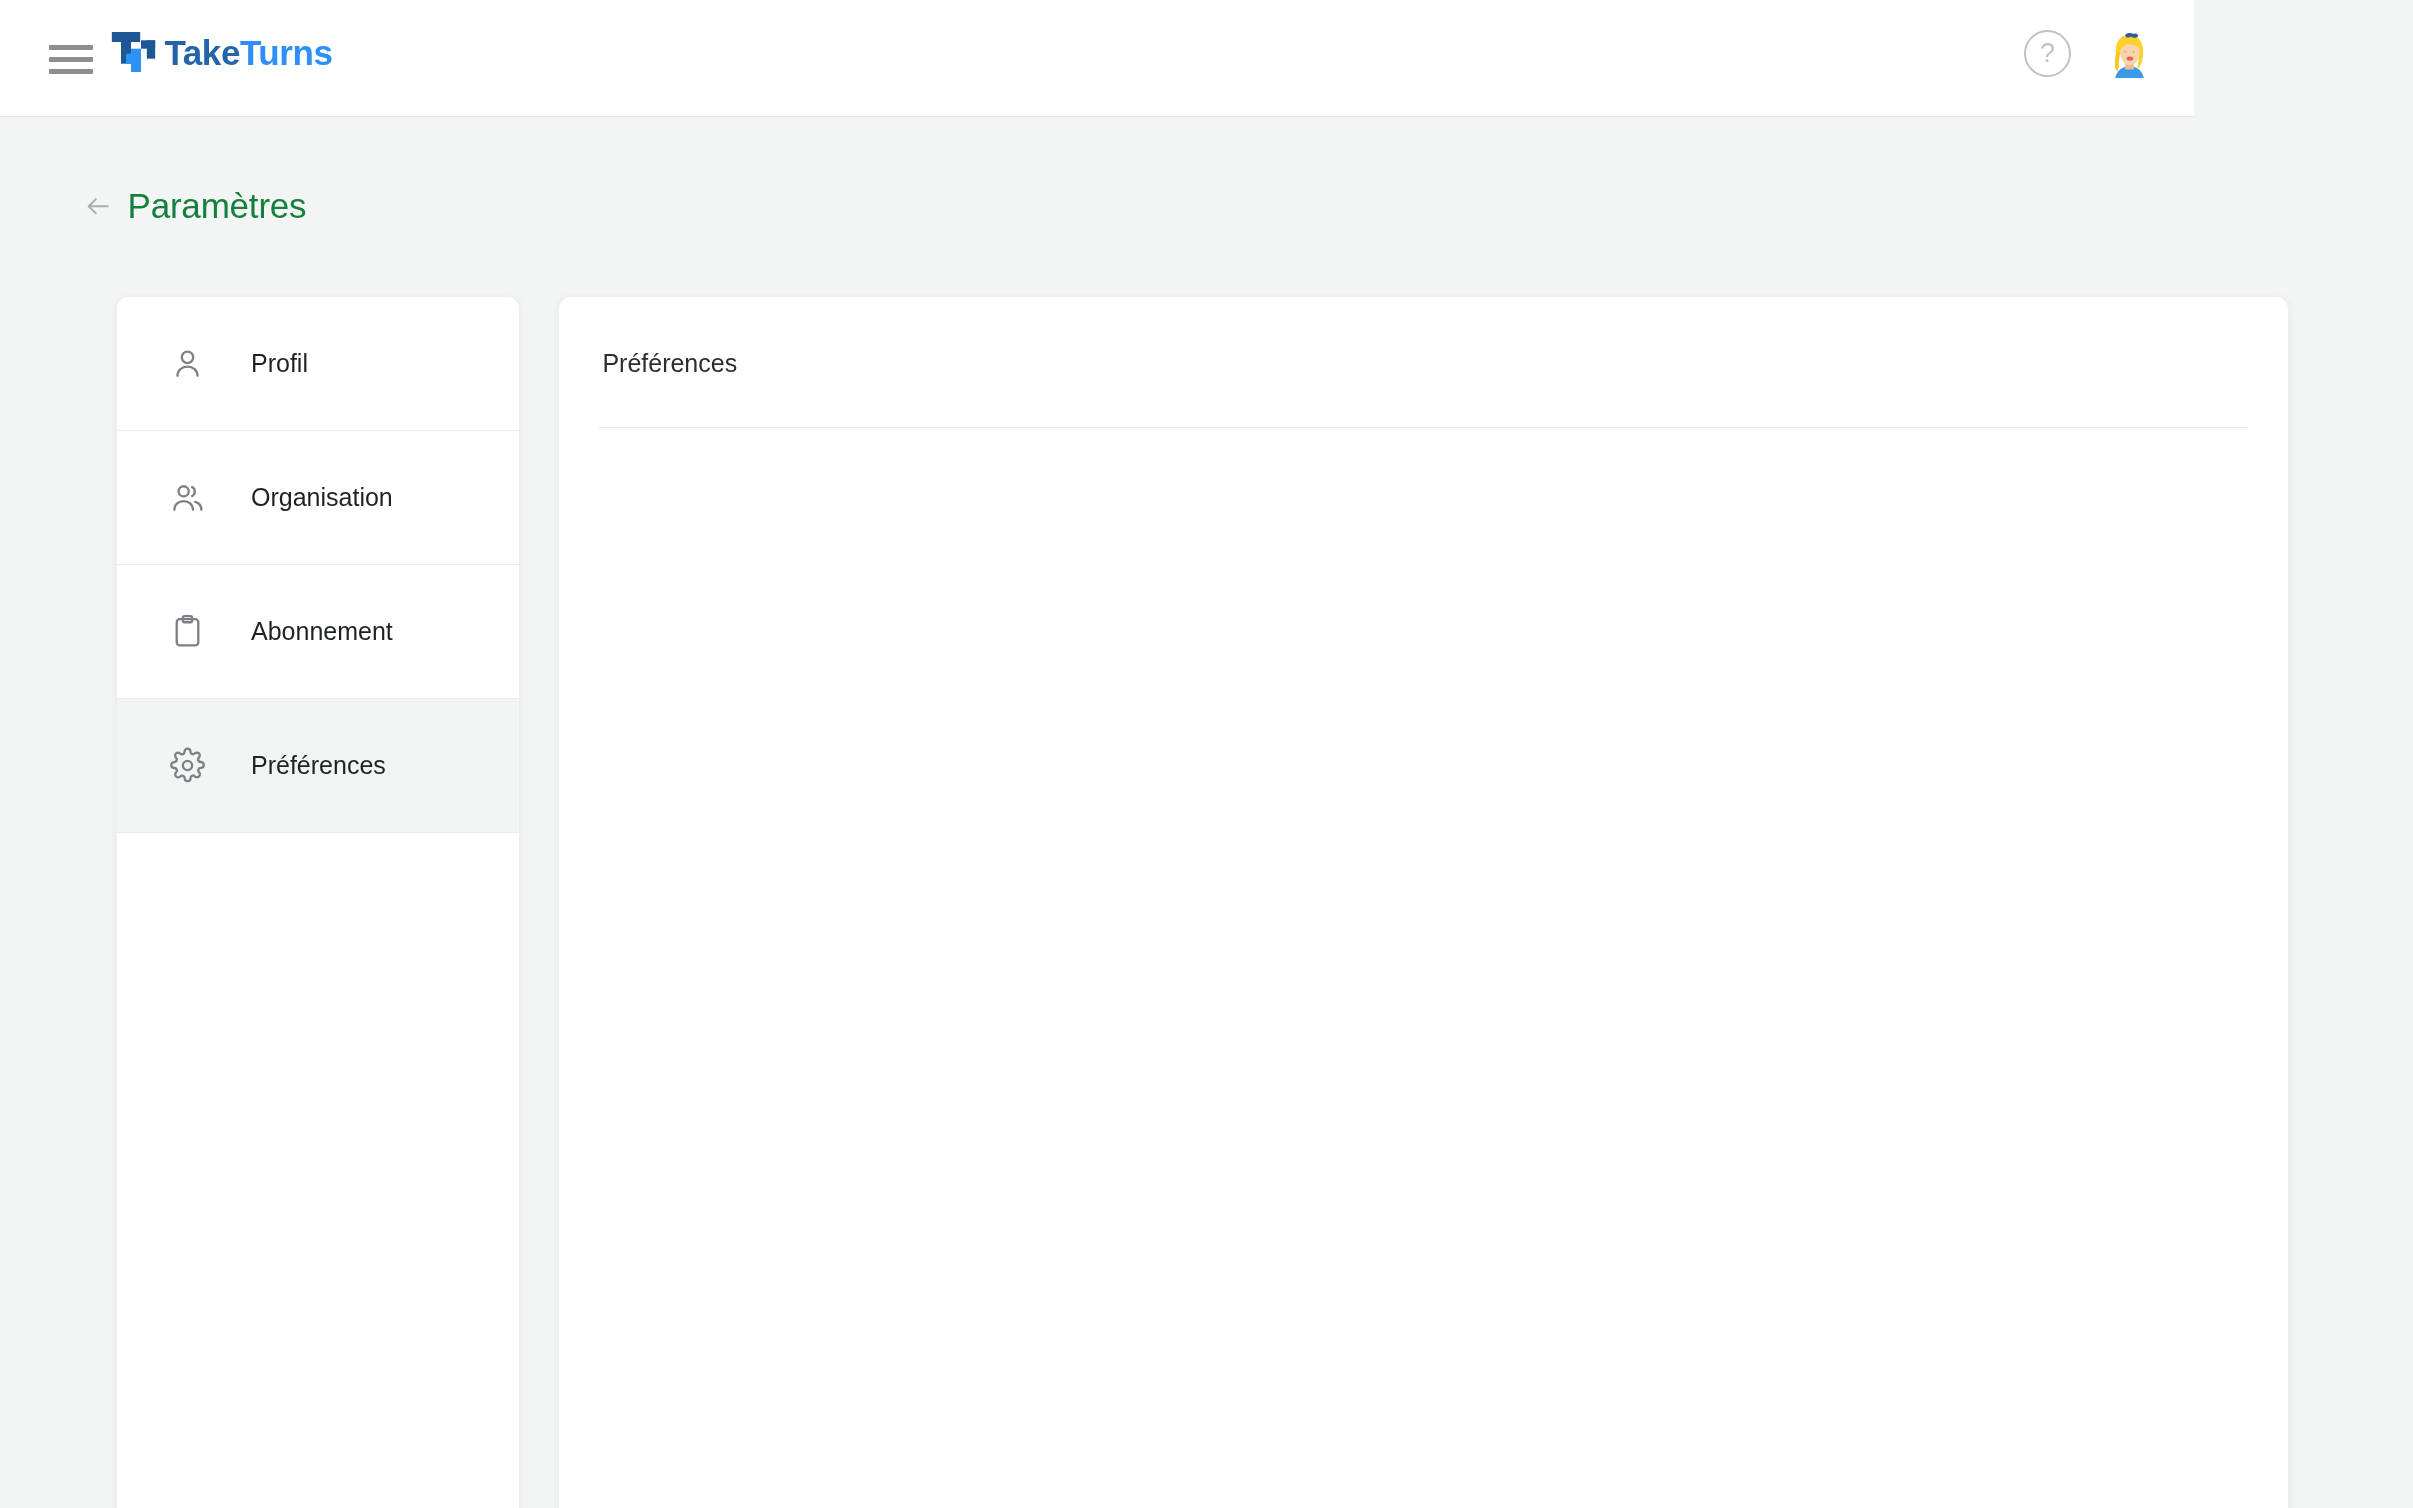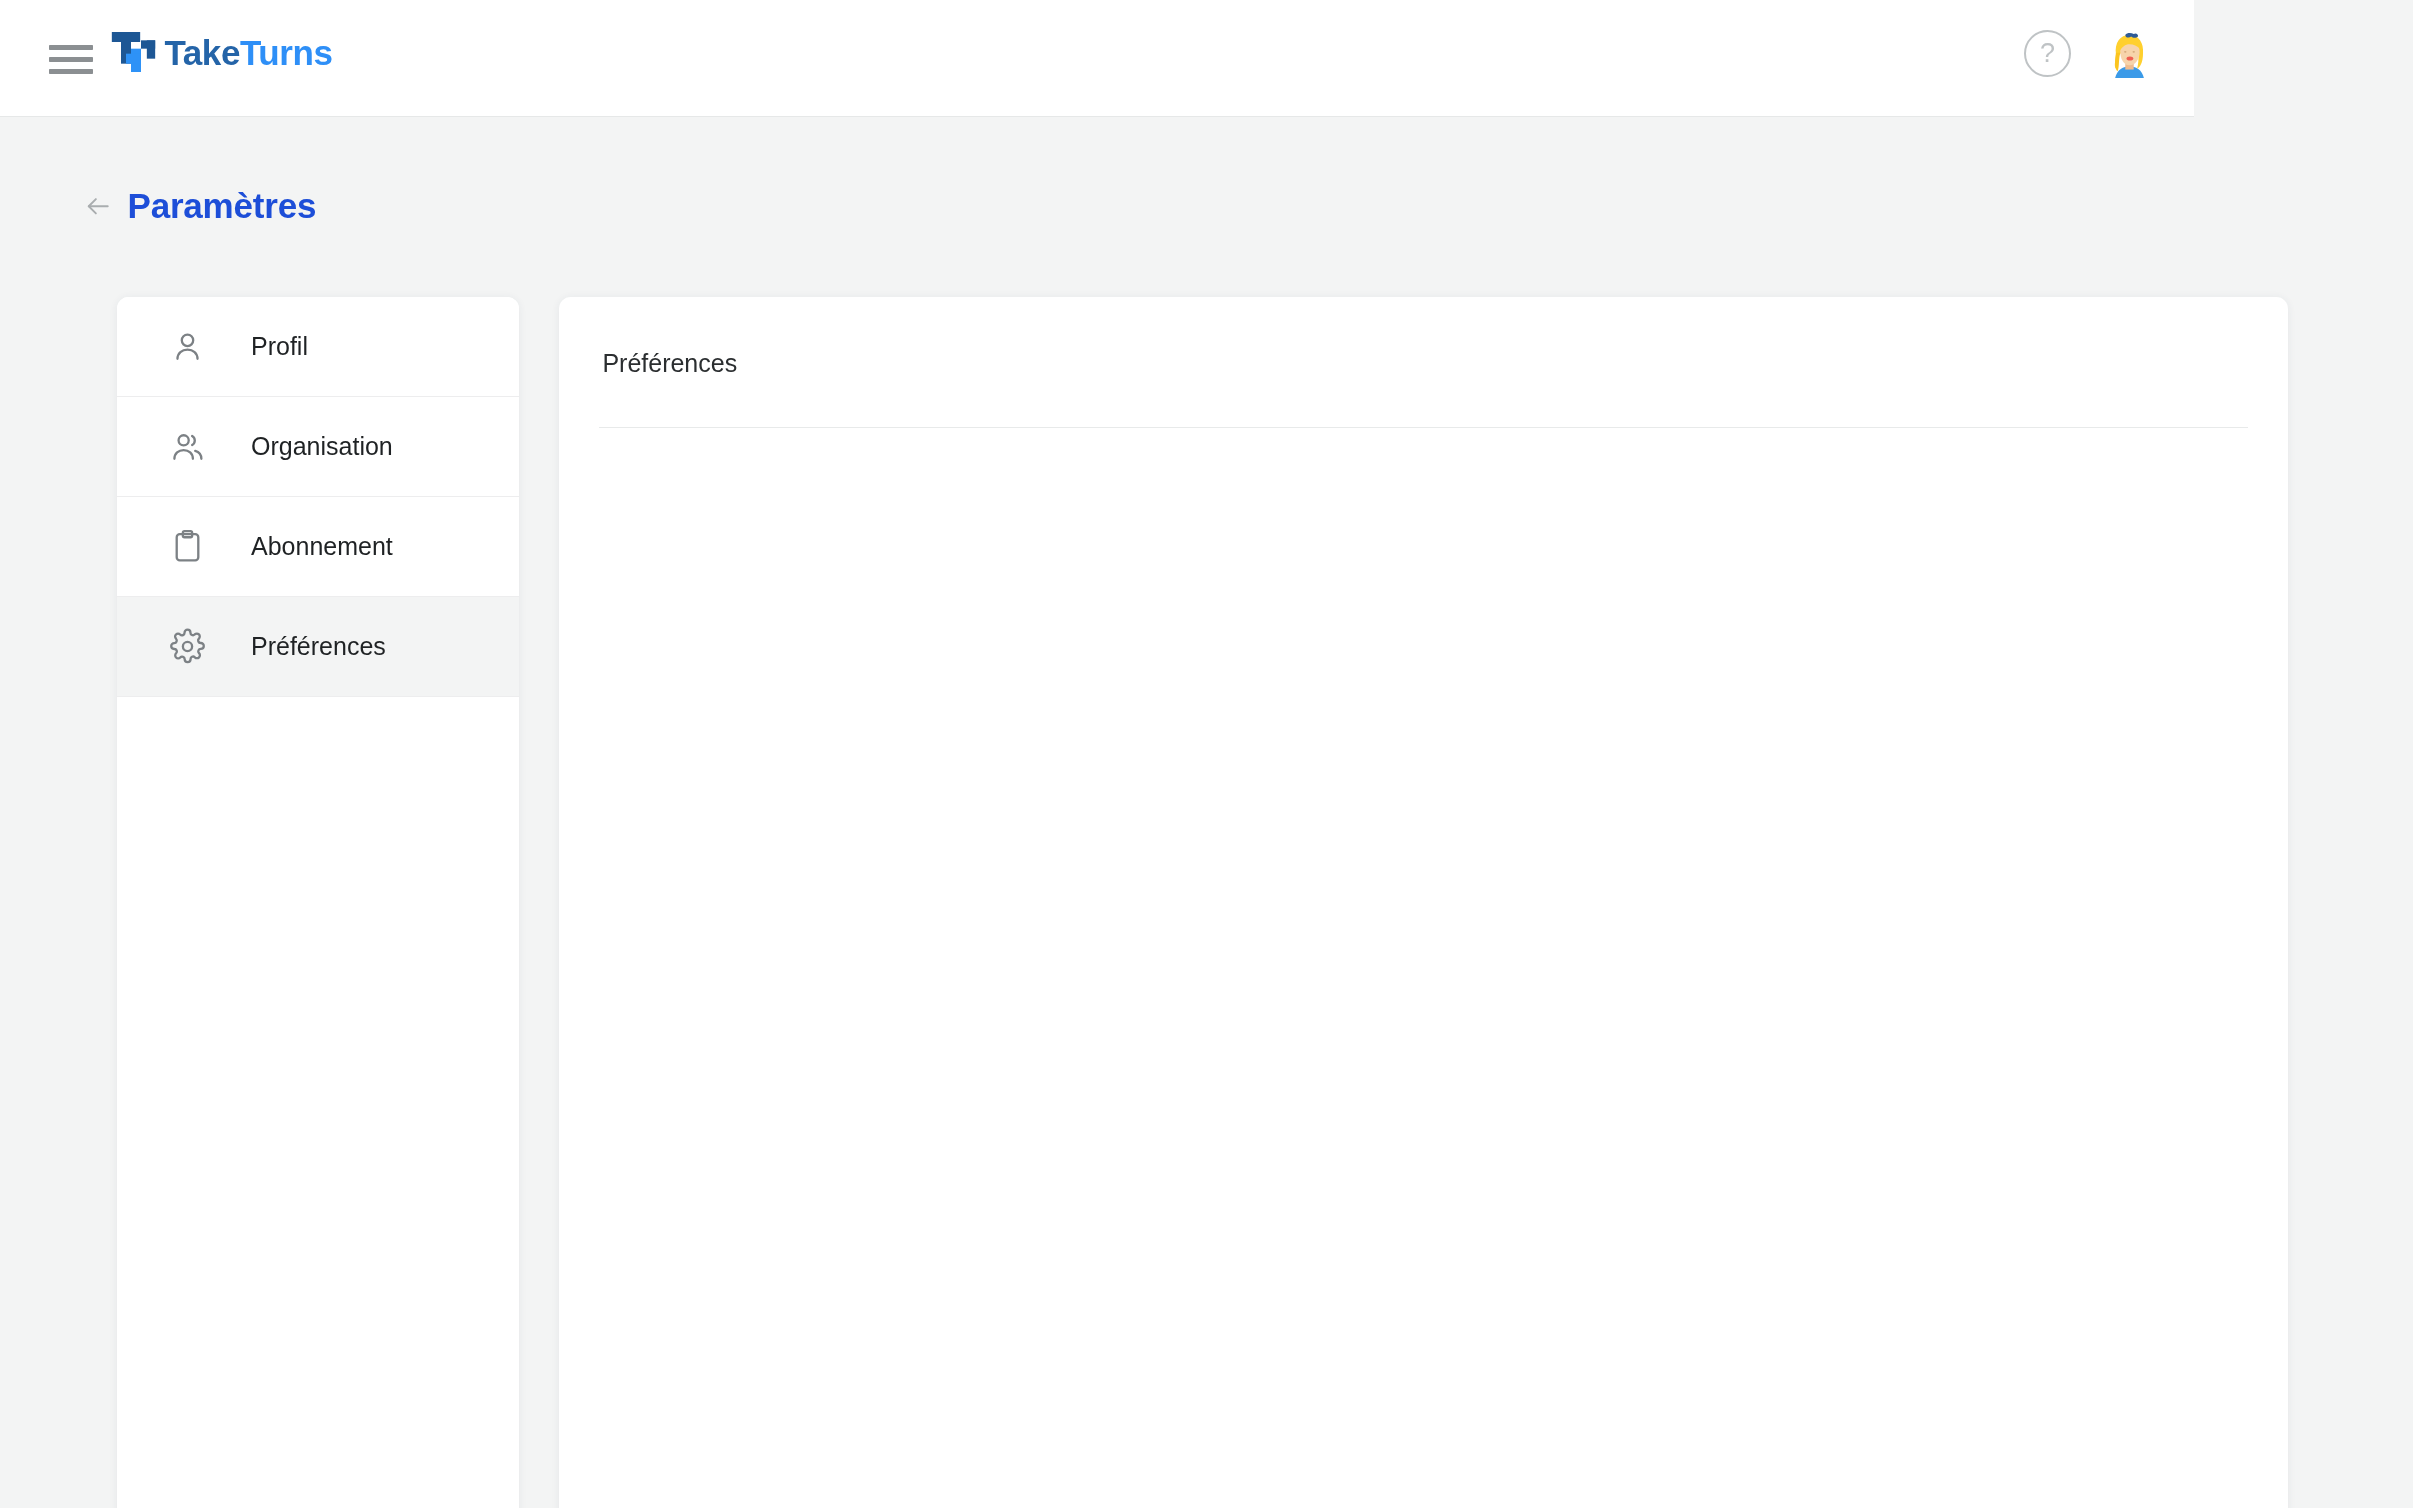--- a/index.html
+++ b/index.html
@@ -108,41 +108,41 @@
   .back-arrow {
     width: 28.5px;
     height: 28.5px;
     color: #a9adaf;
     cursor: pointer;
     display: flex;
     align-items: center;
   }
   .page-title {
     font-size: 35px;
-    color: #1d4ed8;
-    font-weight: bold;
+    color: #15803d;
+    font-weight: normal;
     letter-spacing: -0.2px;
   }
 
   
   .settings-nav {
     position: absolute;
     left: 117px;
     top: 297px;
     width: 402px;
     height: 1257px;
     background: #ffffff;
     border-radius: 11.7px;
     box-shadow: 0 1.7px 8.4px rgba(40,60,80,0.07);
     overflow: hidden;
   }
   .nav-item {
     display: flex;
     align-items: center;
-    height: 100px;
+    height: 134px;
     padding-left: 50px;
     border-bottom: 0.8px solid #ededee;
     cursor: pointer;
     background: #ffffff;
   }
   .nav-item.active { background: #f3f4f4; }
   .nav-icon {
     width: 40px;
     height: 40px;
     color: #7c8185;

